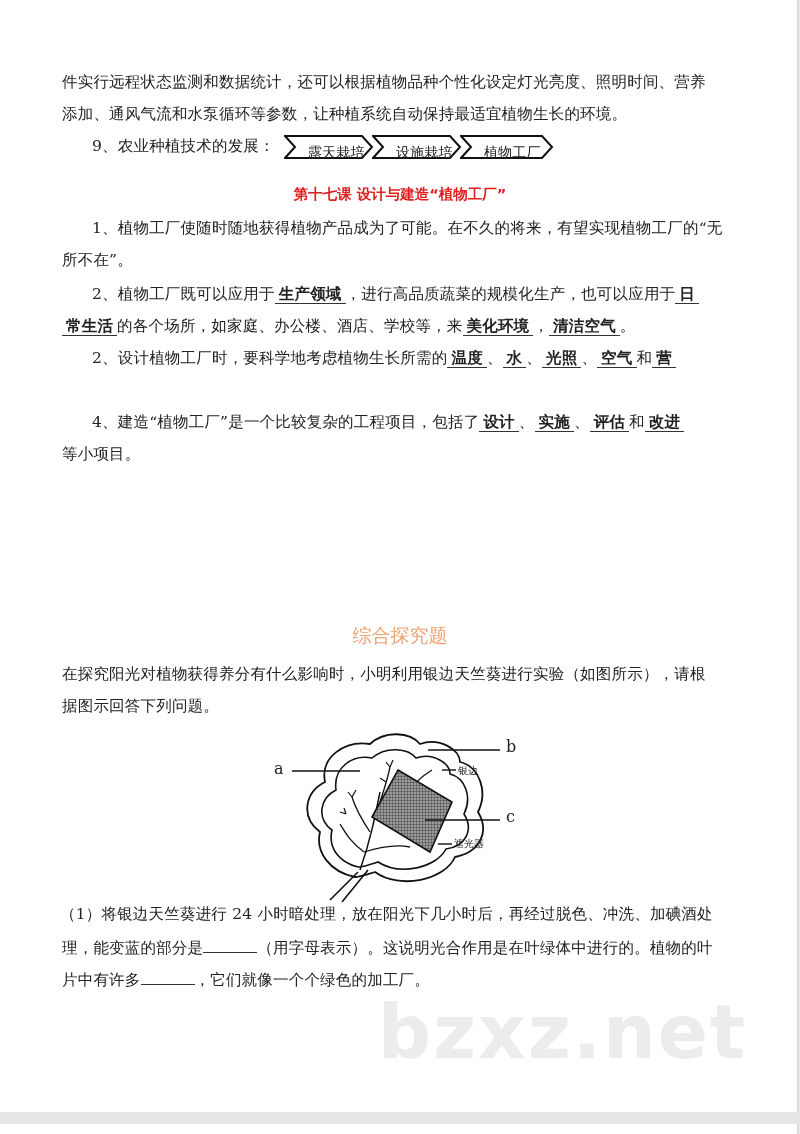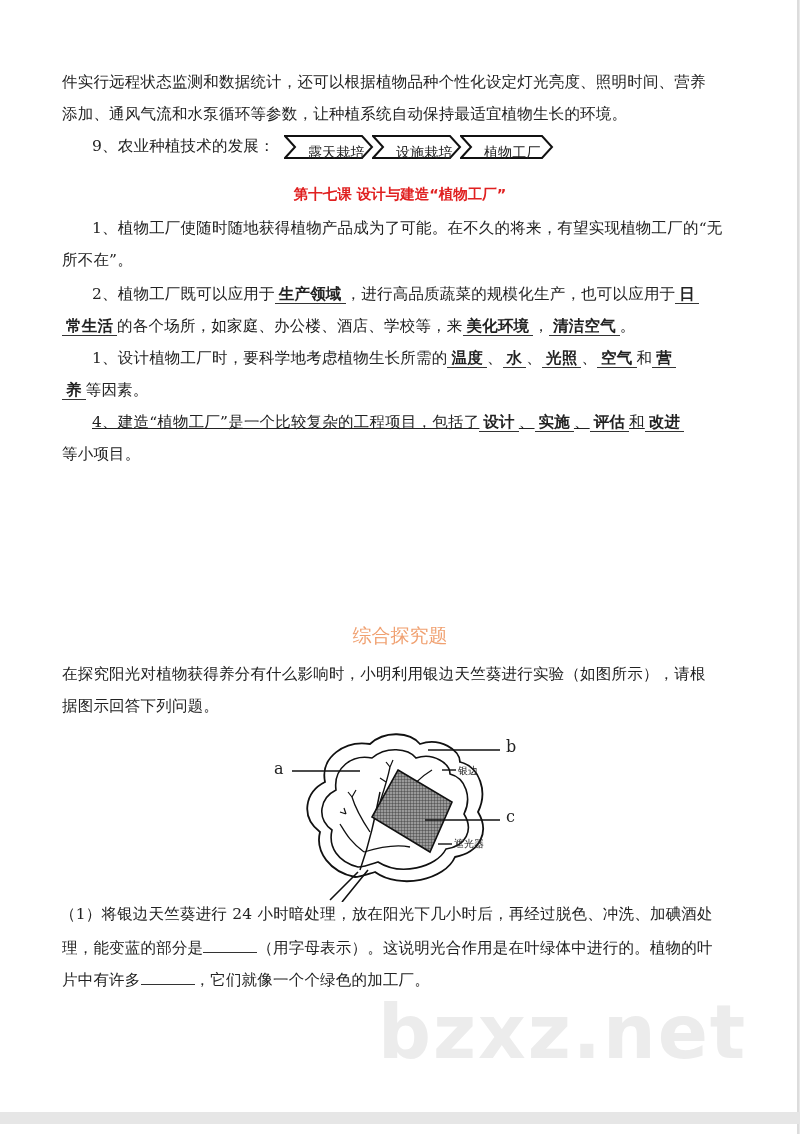--- a/index.html
+++ b/index.html
@@ -185,27 +185,24 @@
   <div class="line" style="top:250px;">所不在”。</div>
 
   <div class="line indent" style="top:284px;">
     <span>2、植物工厂既可以应用于</span><span class="u">生产领域</span><span>，进行高品质蔬菜的规模化生产，也可以应用于</span><span class="u">日</span>
   </div>
   <div class="line" style="top:316px;">
     <span class="u">常生活</span><span>的各个场所，如家庭、办公楼、酒店、学校等，来</span><span class="u">美化环境</span><span>，</span><span class="u">清洁空气</span><span>。</span>
   </div>
 
   <div class="line indent" style="top:348px;">
-    <span>1、设计植物工厂时，要科学地考虑植物生长所需的</span><span class="u">温度</span><span>、</span><span class="u">水</span><span>、</span><span class="u">光照</span><span>、</span><span class="u">空气</span><span>和</span><span class="u">营</span>
-  </div>
-  <div class="line" style="top:380px;">
-    <span class="u">养</span><span>等因素。</span>
-  </div>
-
-  <div class="line indent" style="top:412px;text-decoration:underline;">
+    <span>2、设计植物工厂时，要科学地考虑植物生长所需的</span><span class="u">温度</span><span>、</span><span class="u">水</span><span>、</span><span class="u">光照</span><span>、</span><span class="u">空气</span><span>和</span><span class="u">营</span>
+  </div>
+
+  <div class="line indent" style="top:412px;">
     <span>4、建造“植物工厂”是一个比较复杂的工程项目，包括了</span><span class="u">设计</span><span>、</span><span class="u">实施</span><span>、</span><span class="u">评估</span><span>和</span><span class="u">改进</span>
   </div>
   <div class="line" style="top:444px;">等小项目。</div>
 
 
   <div class="quiz-title">综合探究题</div>
   <div class="line" style="top:664px;">在探究阳光对植物获得养分有什么影响时，小明利用银边天竺葵进行实验（如图所示），请根</div>
   <div class="line" style="top:696px;">据图示回答下列问题。</div>
 
   <div class="diagram">

